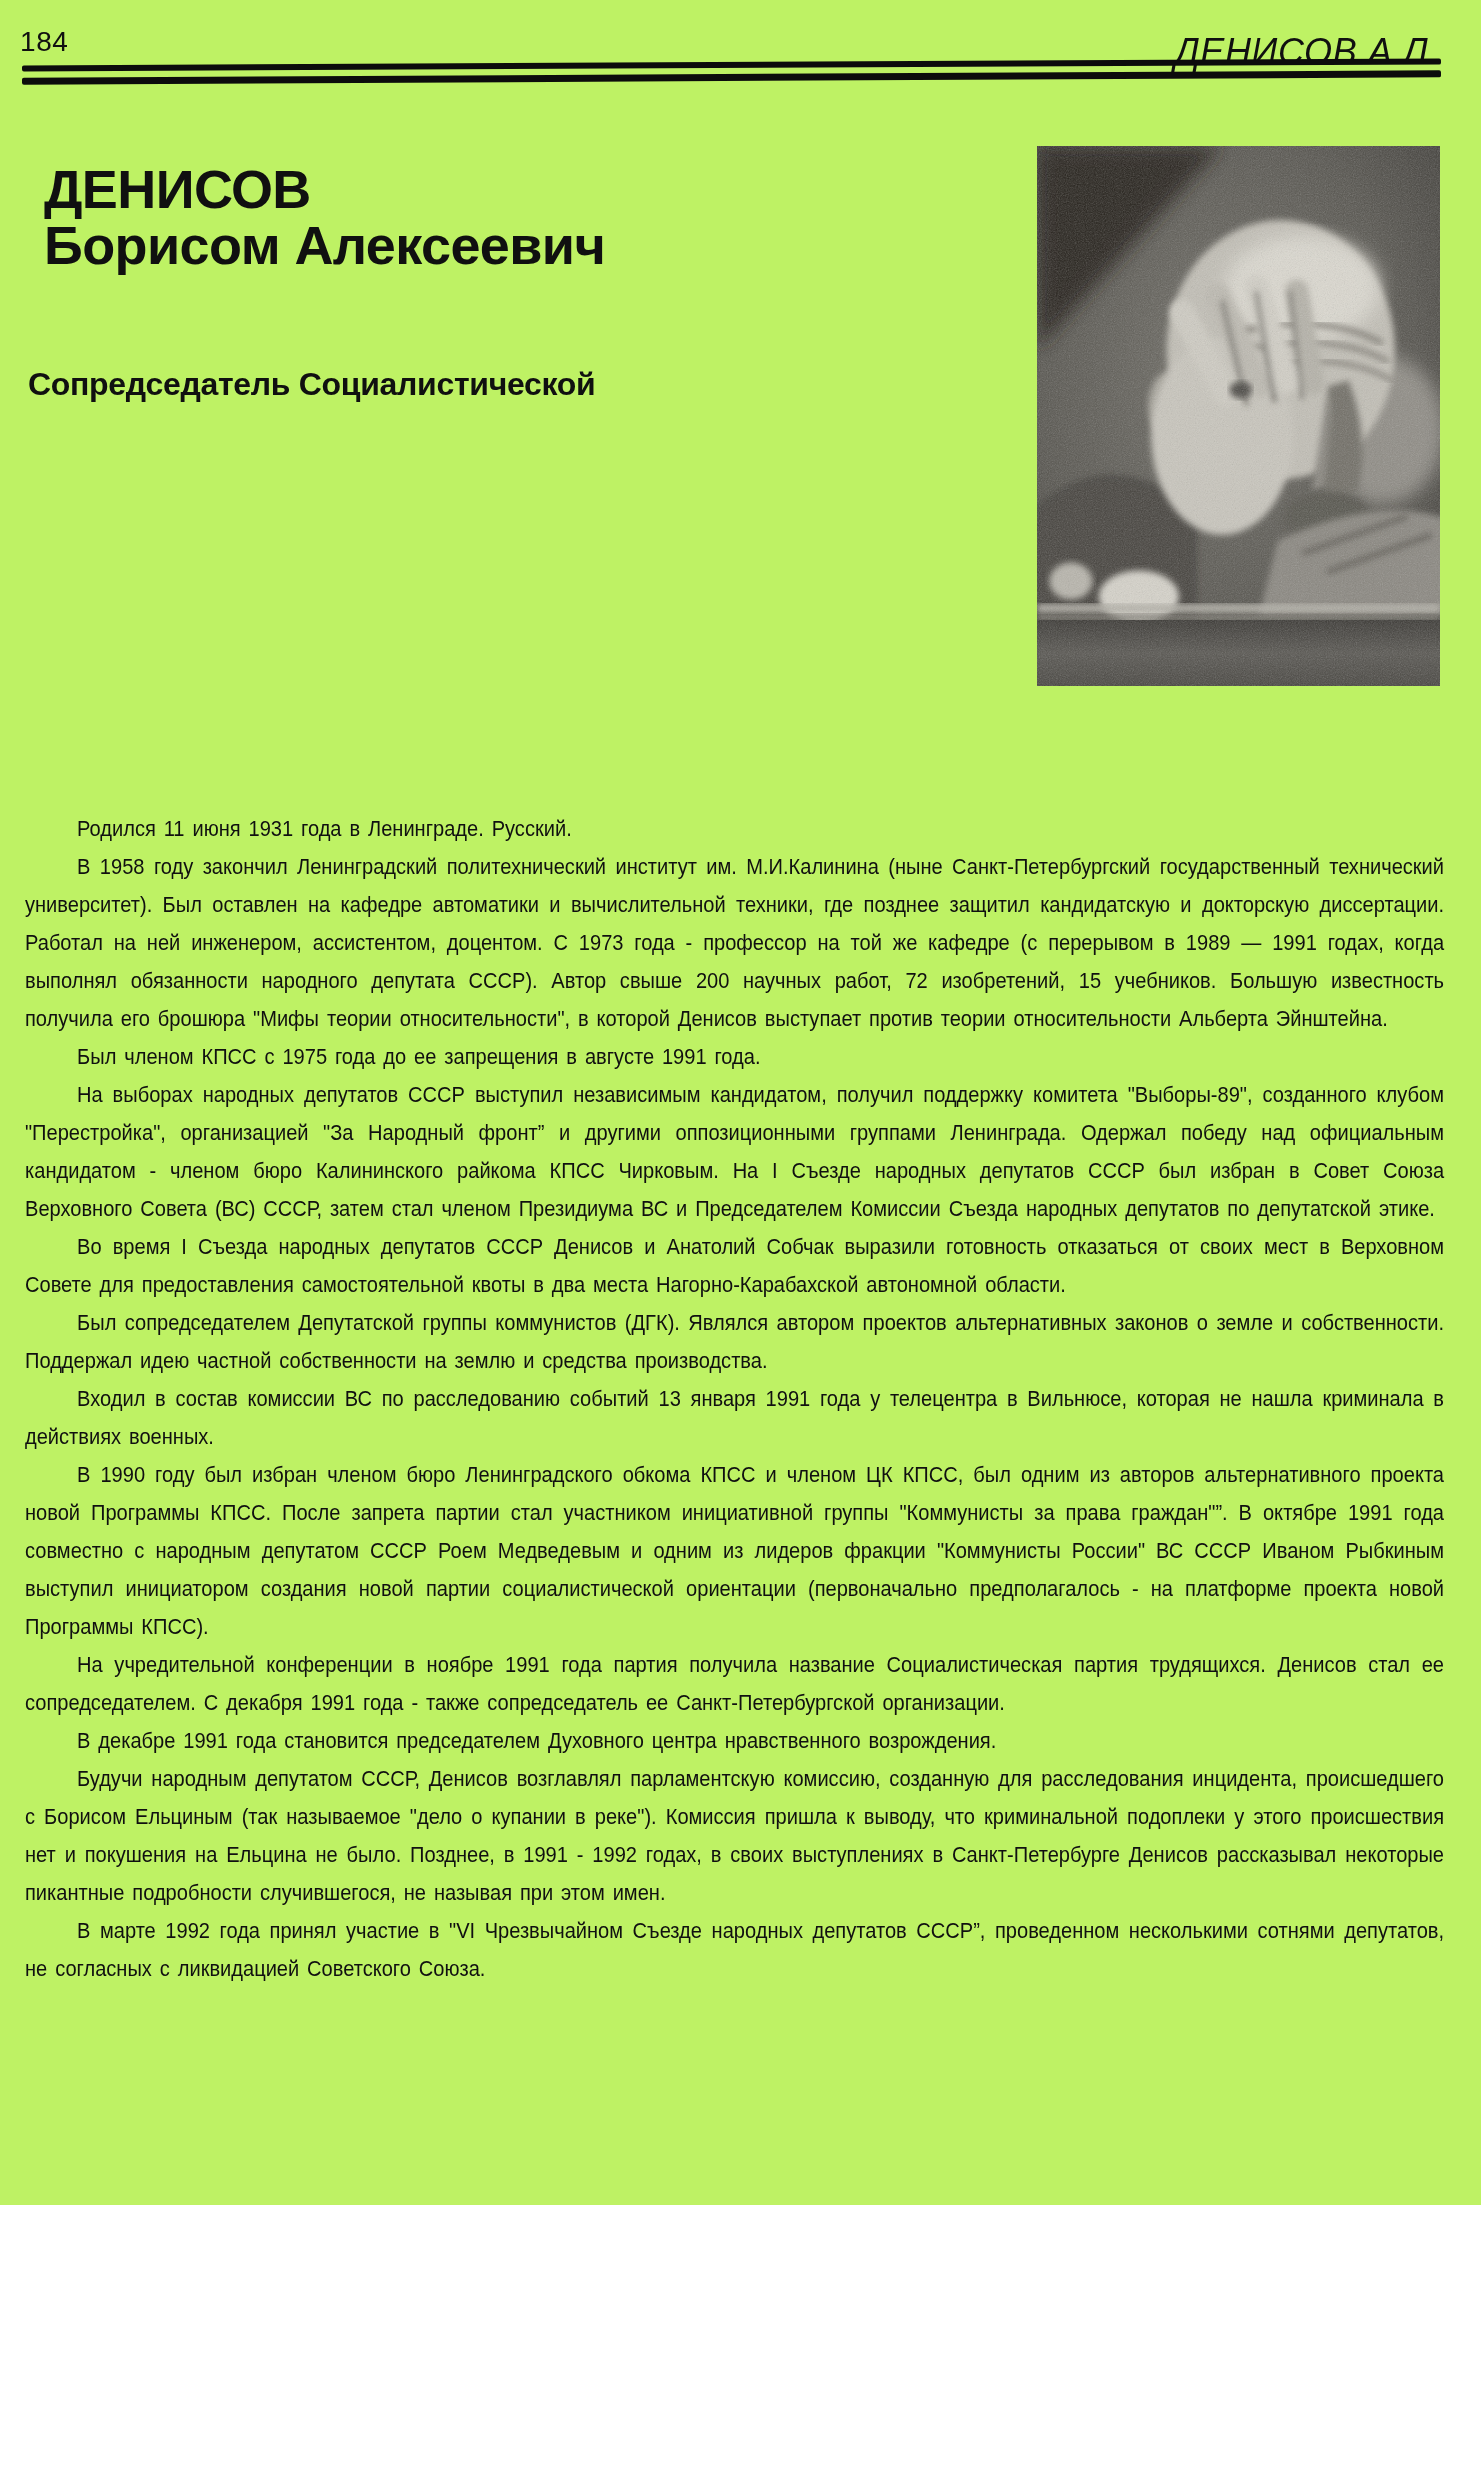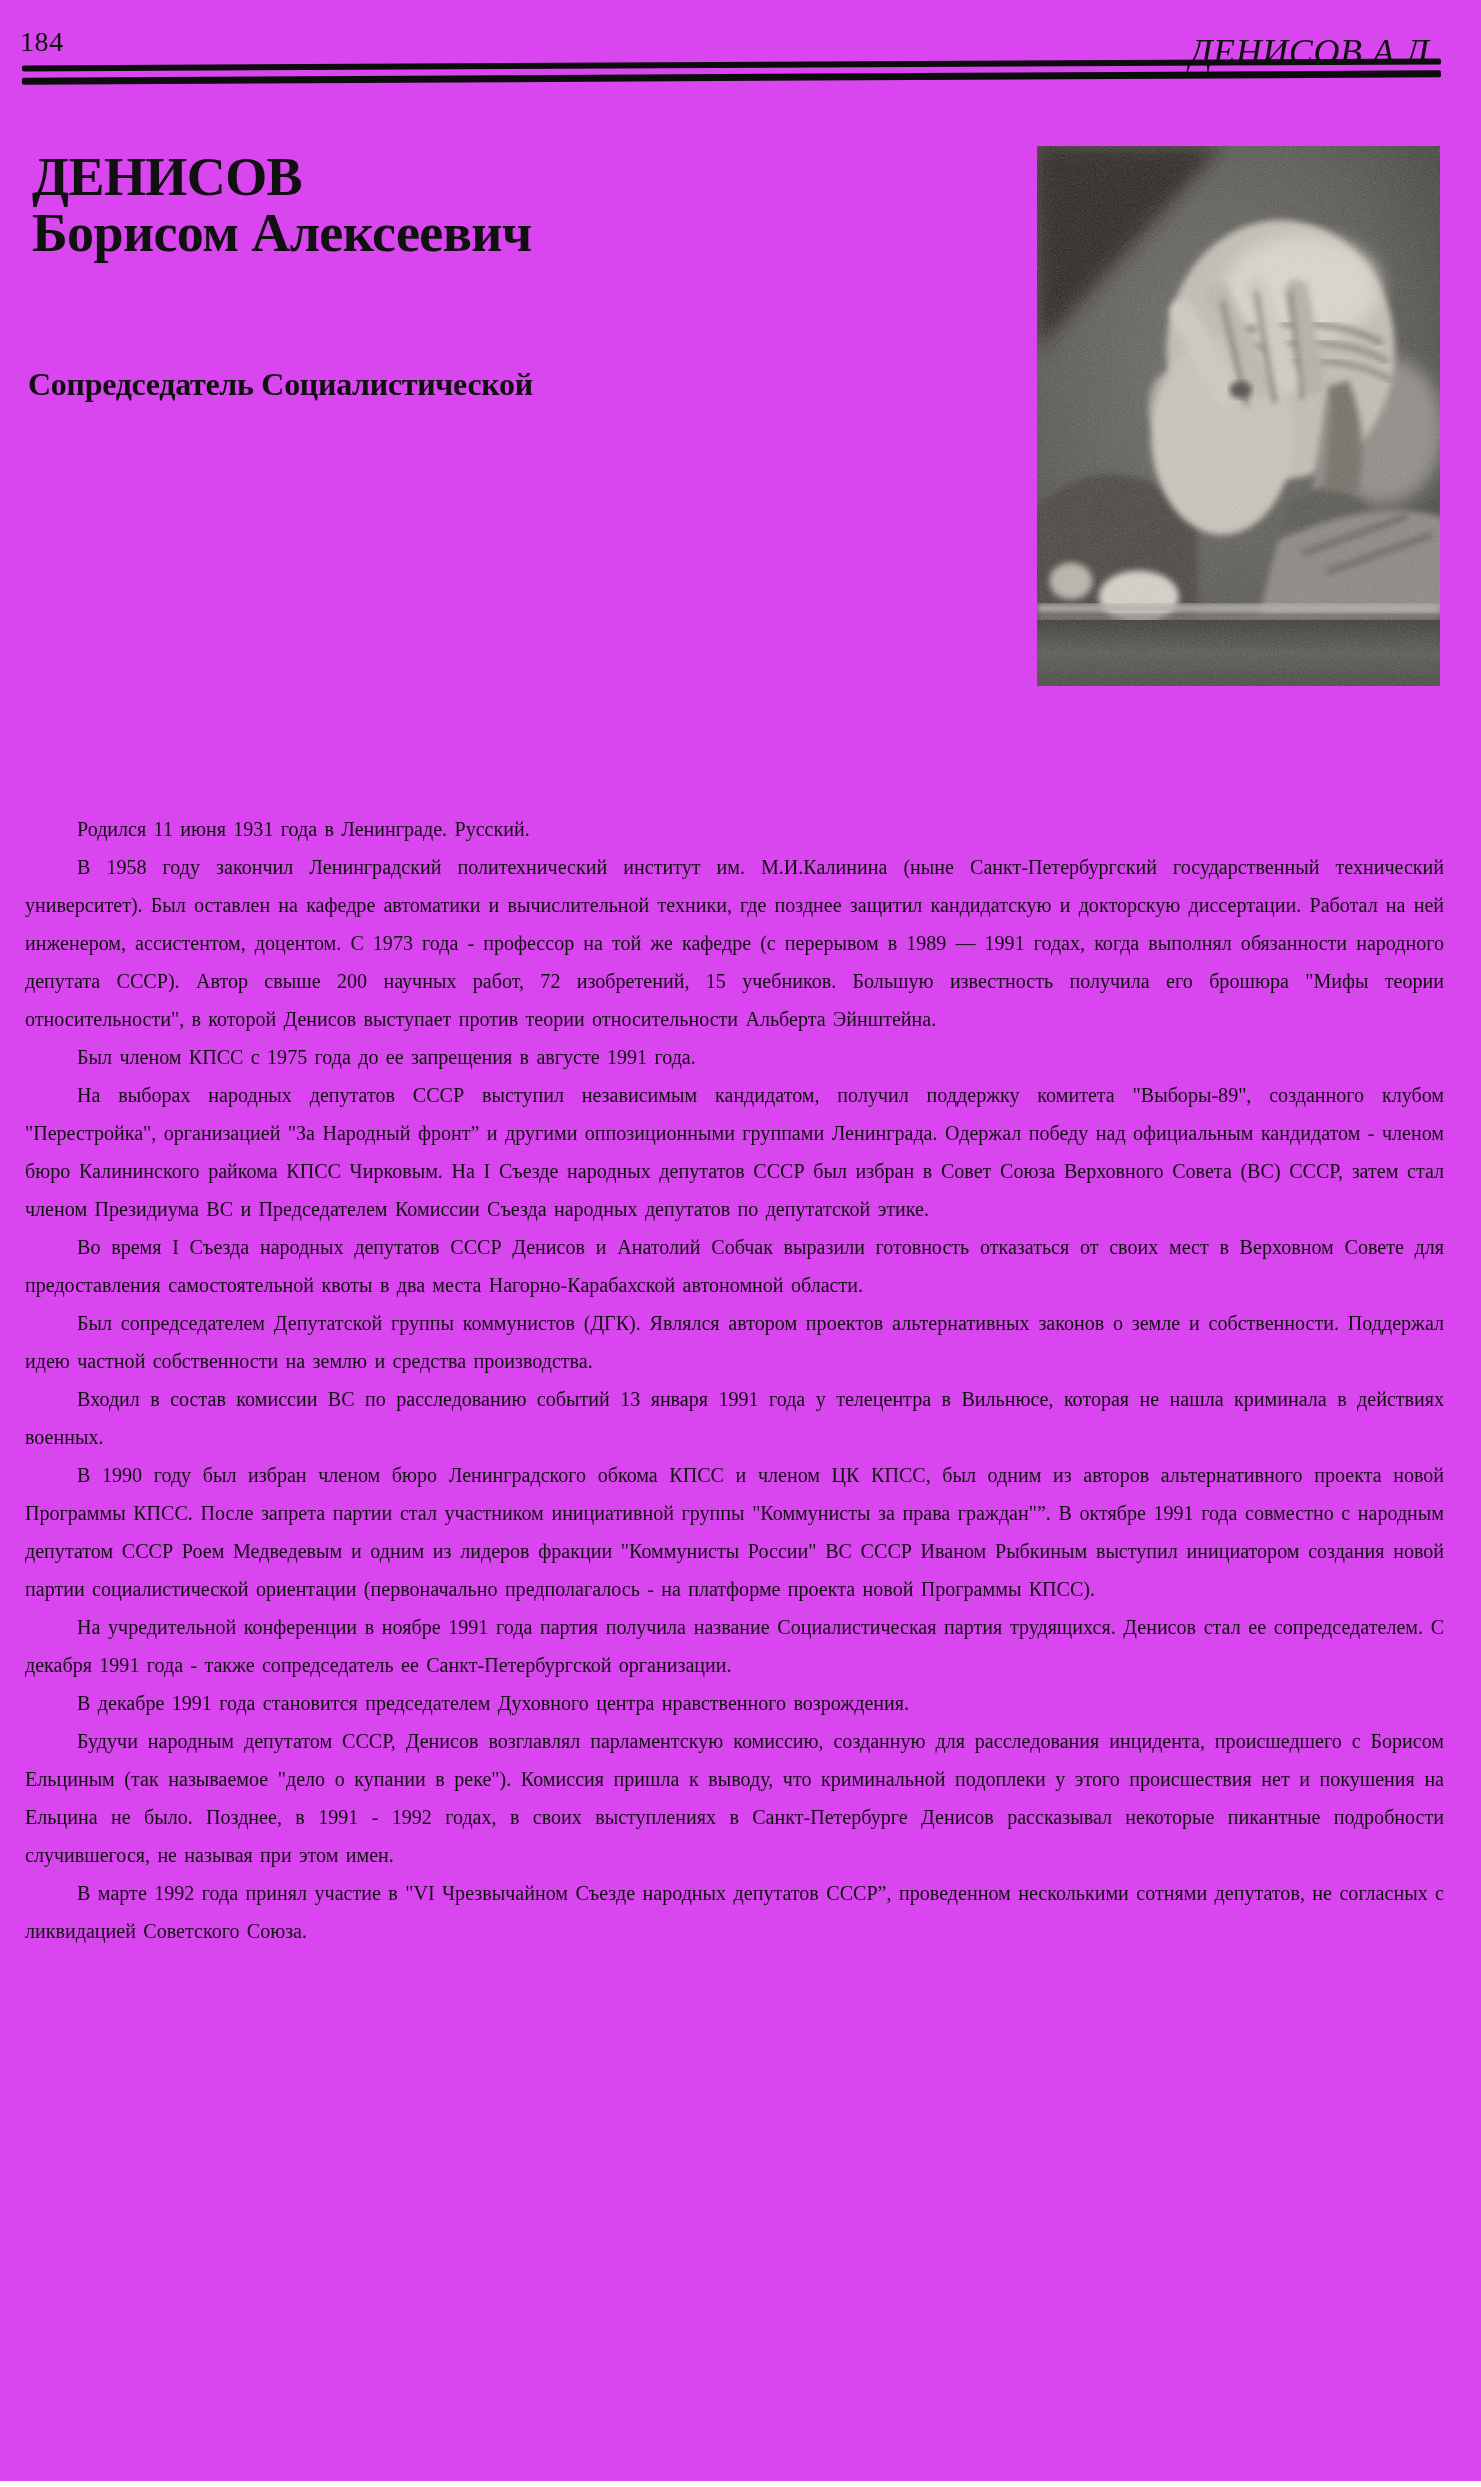--- a/index.html
+++ b/index.html
@@ -1,22 +1,22 @@
 <!DOCTYPE html>
 <html style="font-size:10px"><head>
 <meta charset="utf-8">
 <style>
   html, body { margin: 0; padding: 0; background: #ffffff; }
   .page {
     position: relative;
     width: 1481px;
-    height: 2481px;
-    background: #d946ef;
+    height: 2205px;
+    background: #bef264;
     color: #101010;
-    font-family: Liberation Serif, serif;
+    font-family: Liberation Sans, sans-serif;
     overflow: hidden;
   }
 
   
   .page-number {
     position: absolute; left: 20px; top: 26px;
     font-size: 28px; letter-spacing: 0.6px;
   }
   .running-head {
     position: absolute; right: 42px; top: 31px;
@@ -66,21 +66,21 @@
 <div class="page">
 
   <div class="page-number">184</div>
   <div class="running-head">ДЕНИСОВ А.Л.</div>
 
   <div class="rules">
     <div class="rule r1"></div>
     <div class="rule r2"></div>
   </div>
 
-  <h1 class="title" style="margin:0;">
+  <h1 class="title" style="margin:12px;">
     <div>ДЕНИСОВ</div>
     <div>Борисом Алексеевич</div>
   </h1>
 
   <div class="subtitle">
     <div>Сопредседатель Социалистической</div>
   </div>
 
   <div class="photo">
     <svg viewBox="0 0 653 875" preserveAspectRatio="none" aria-hidden="true">

